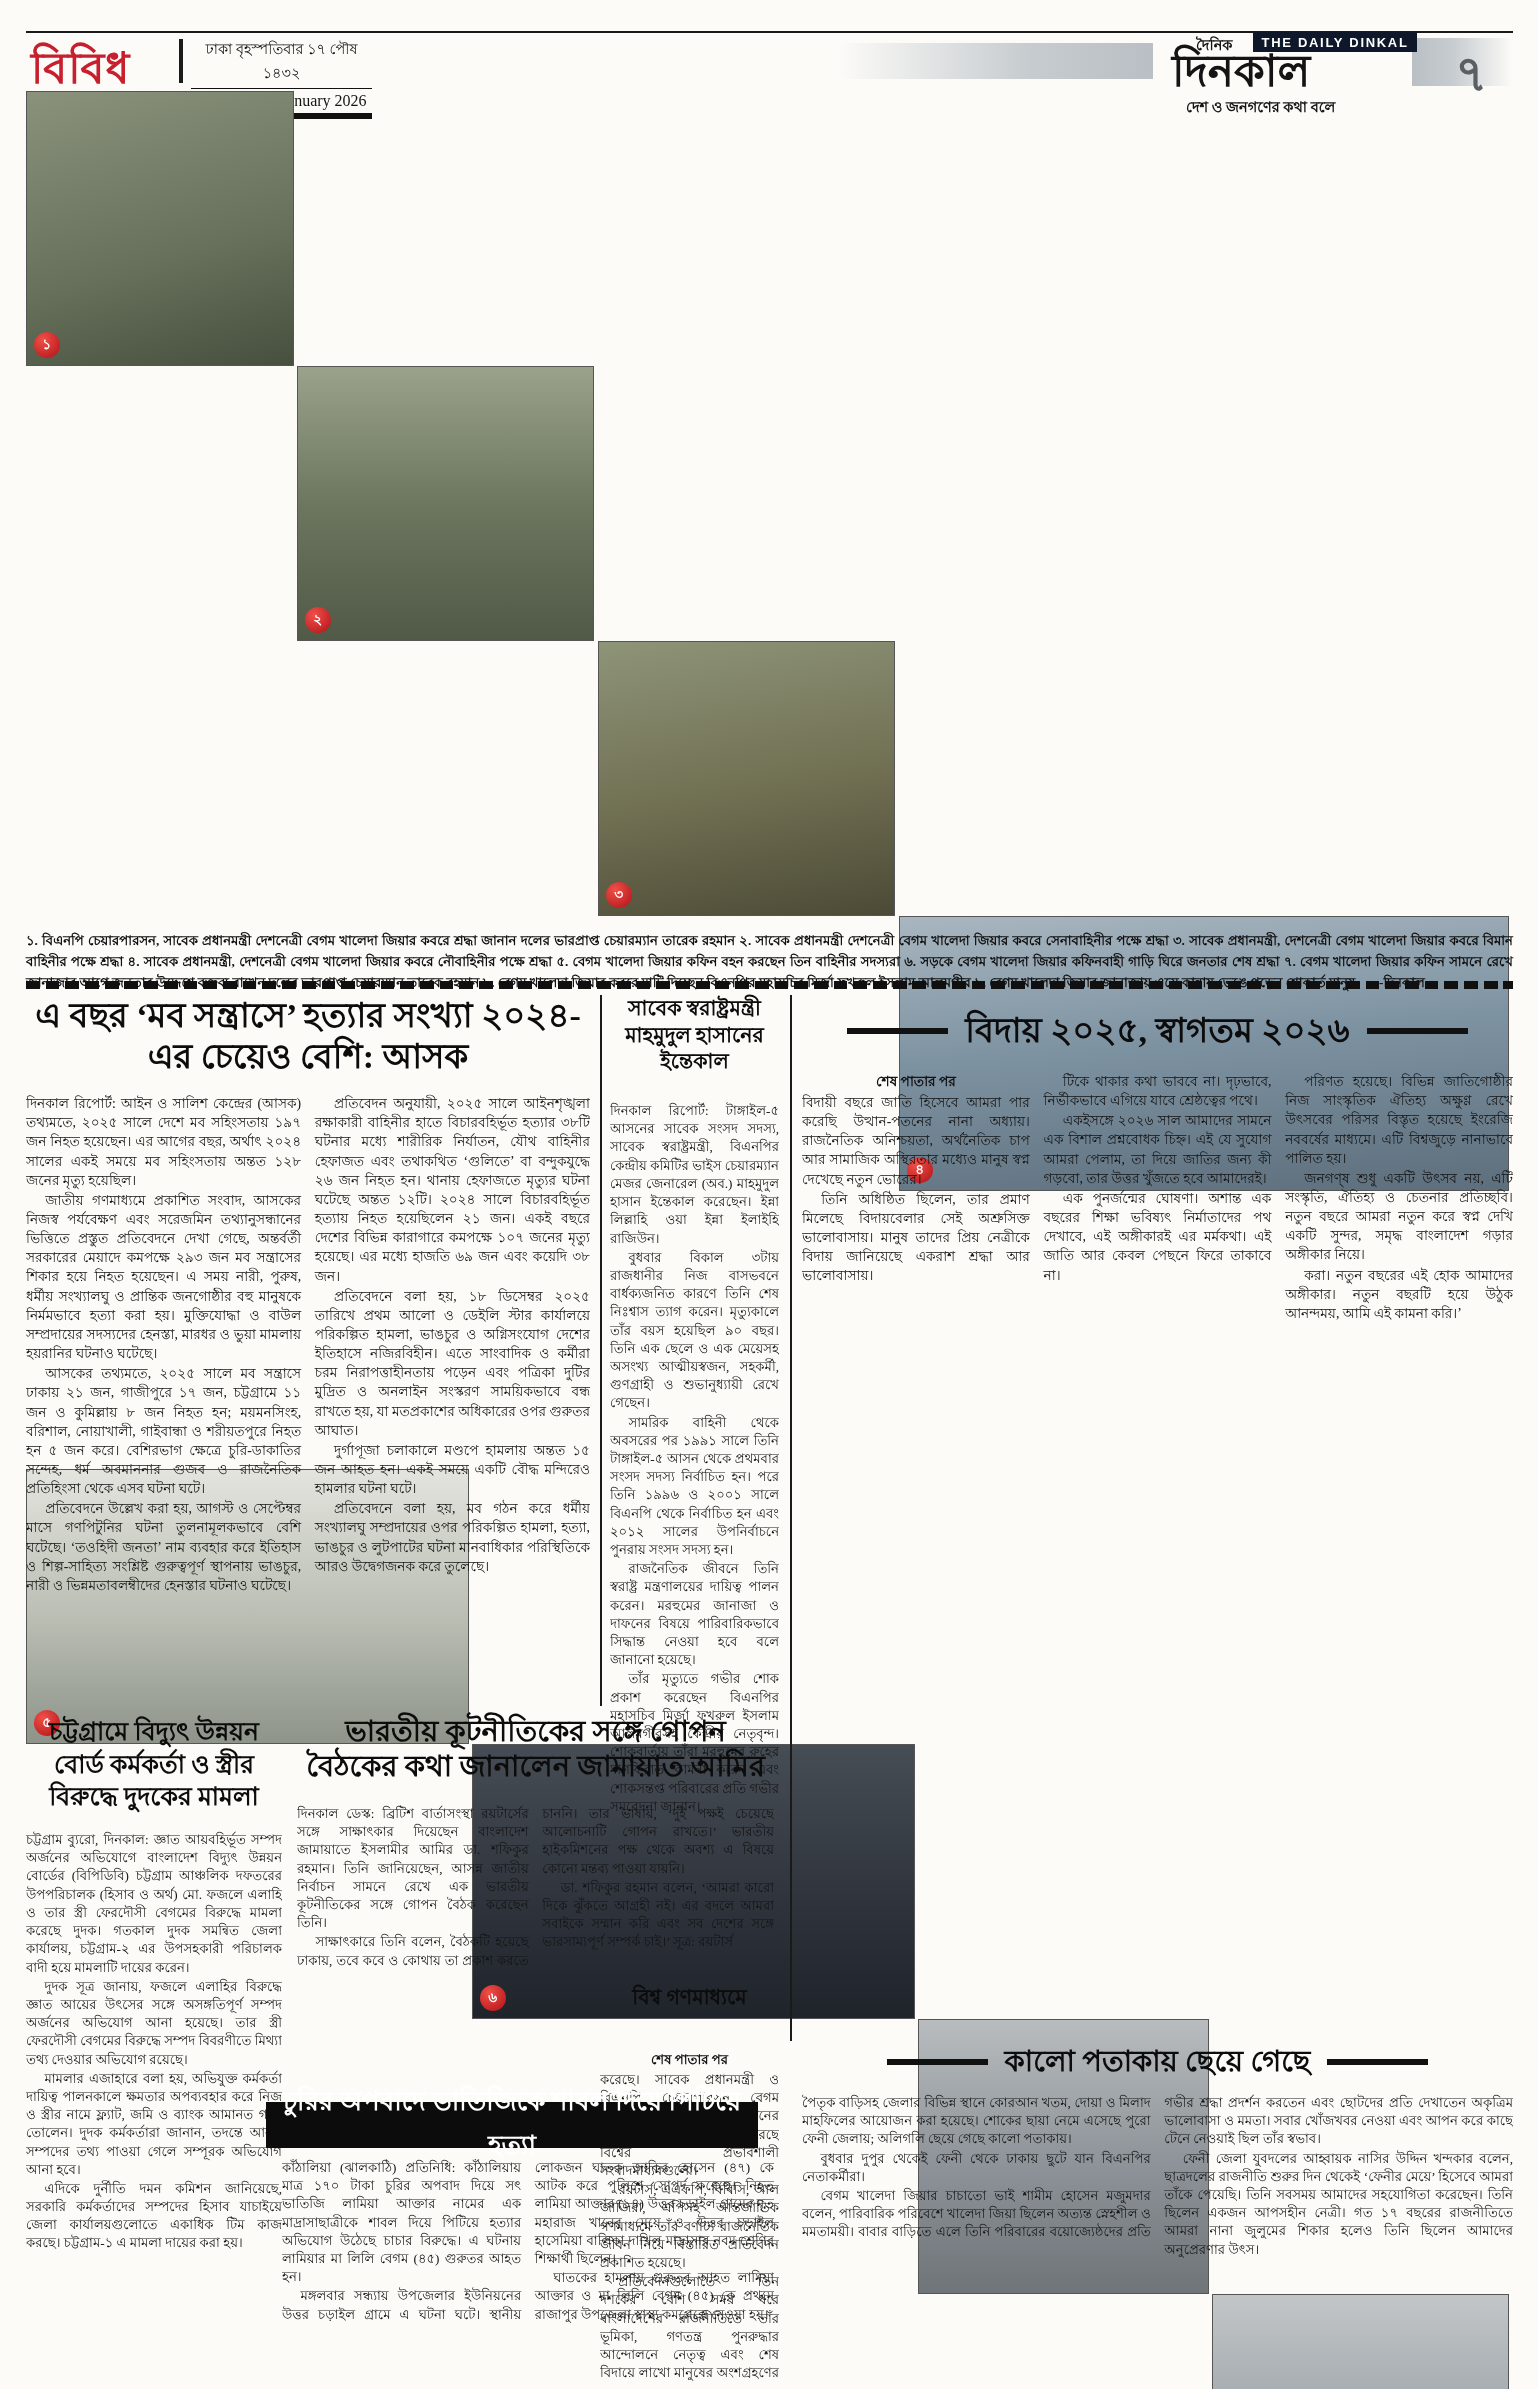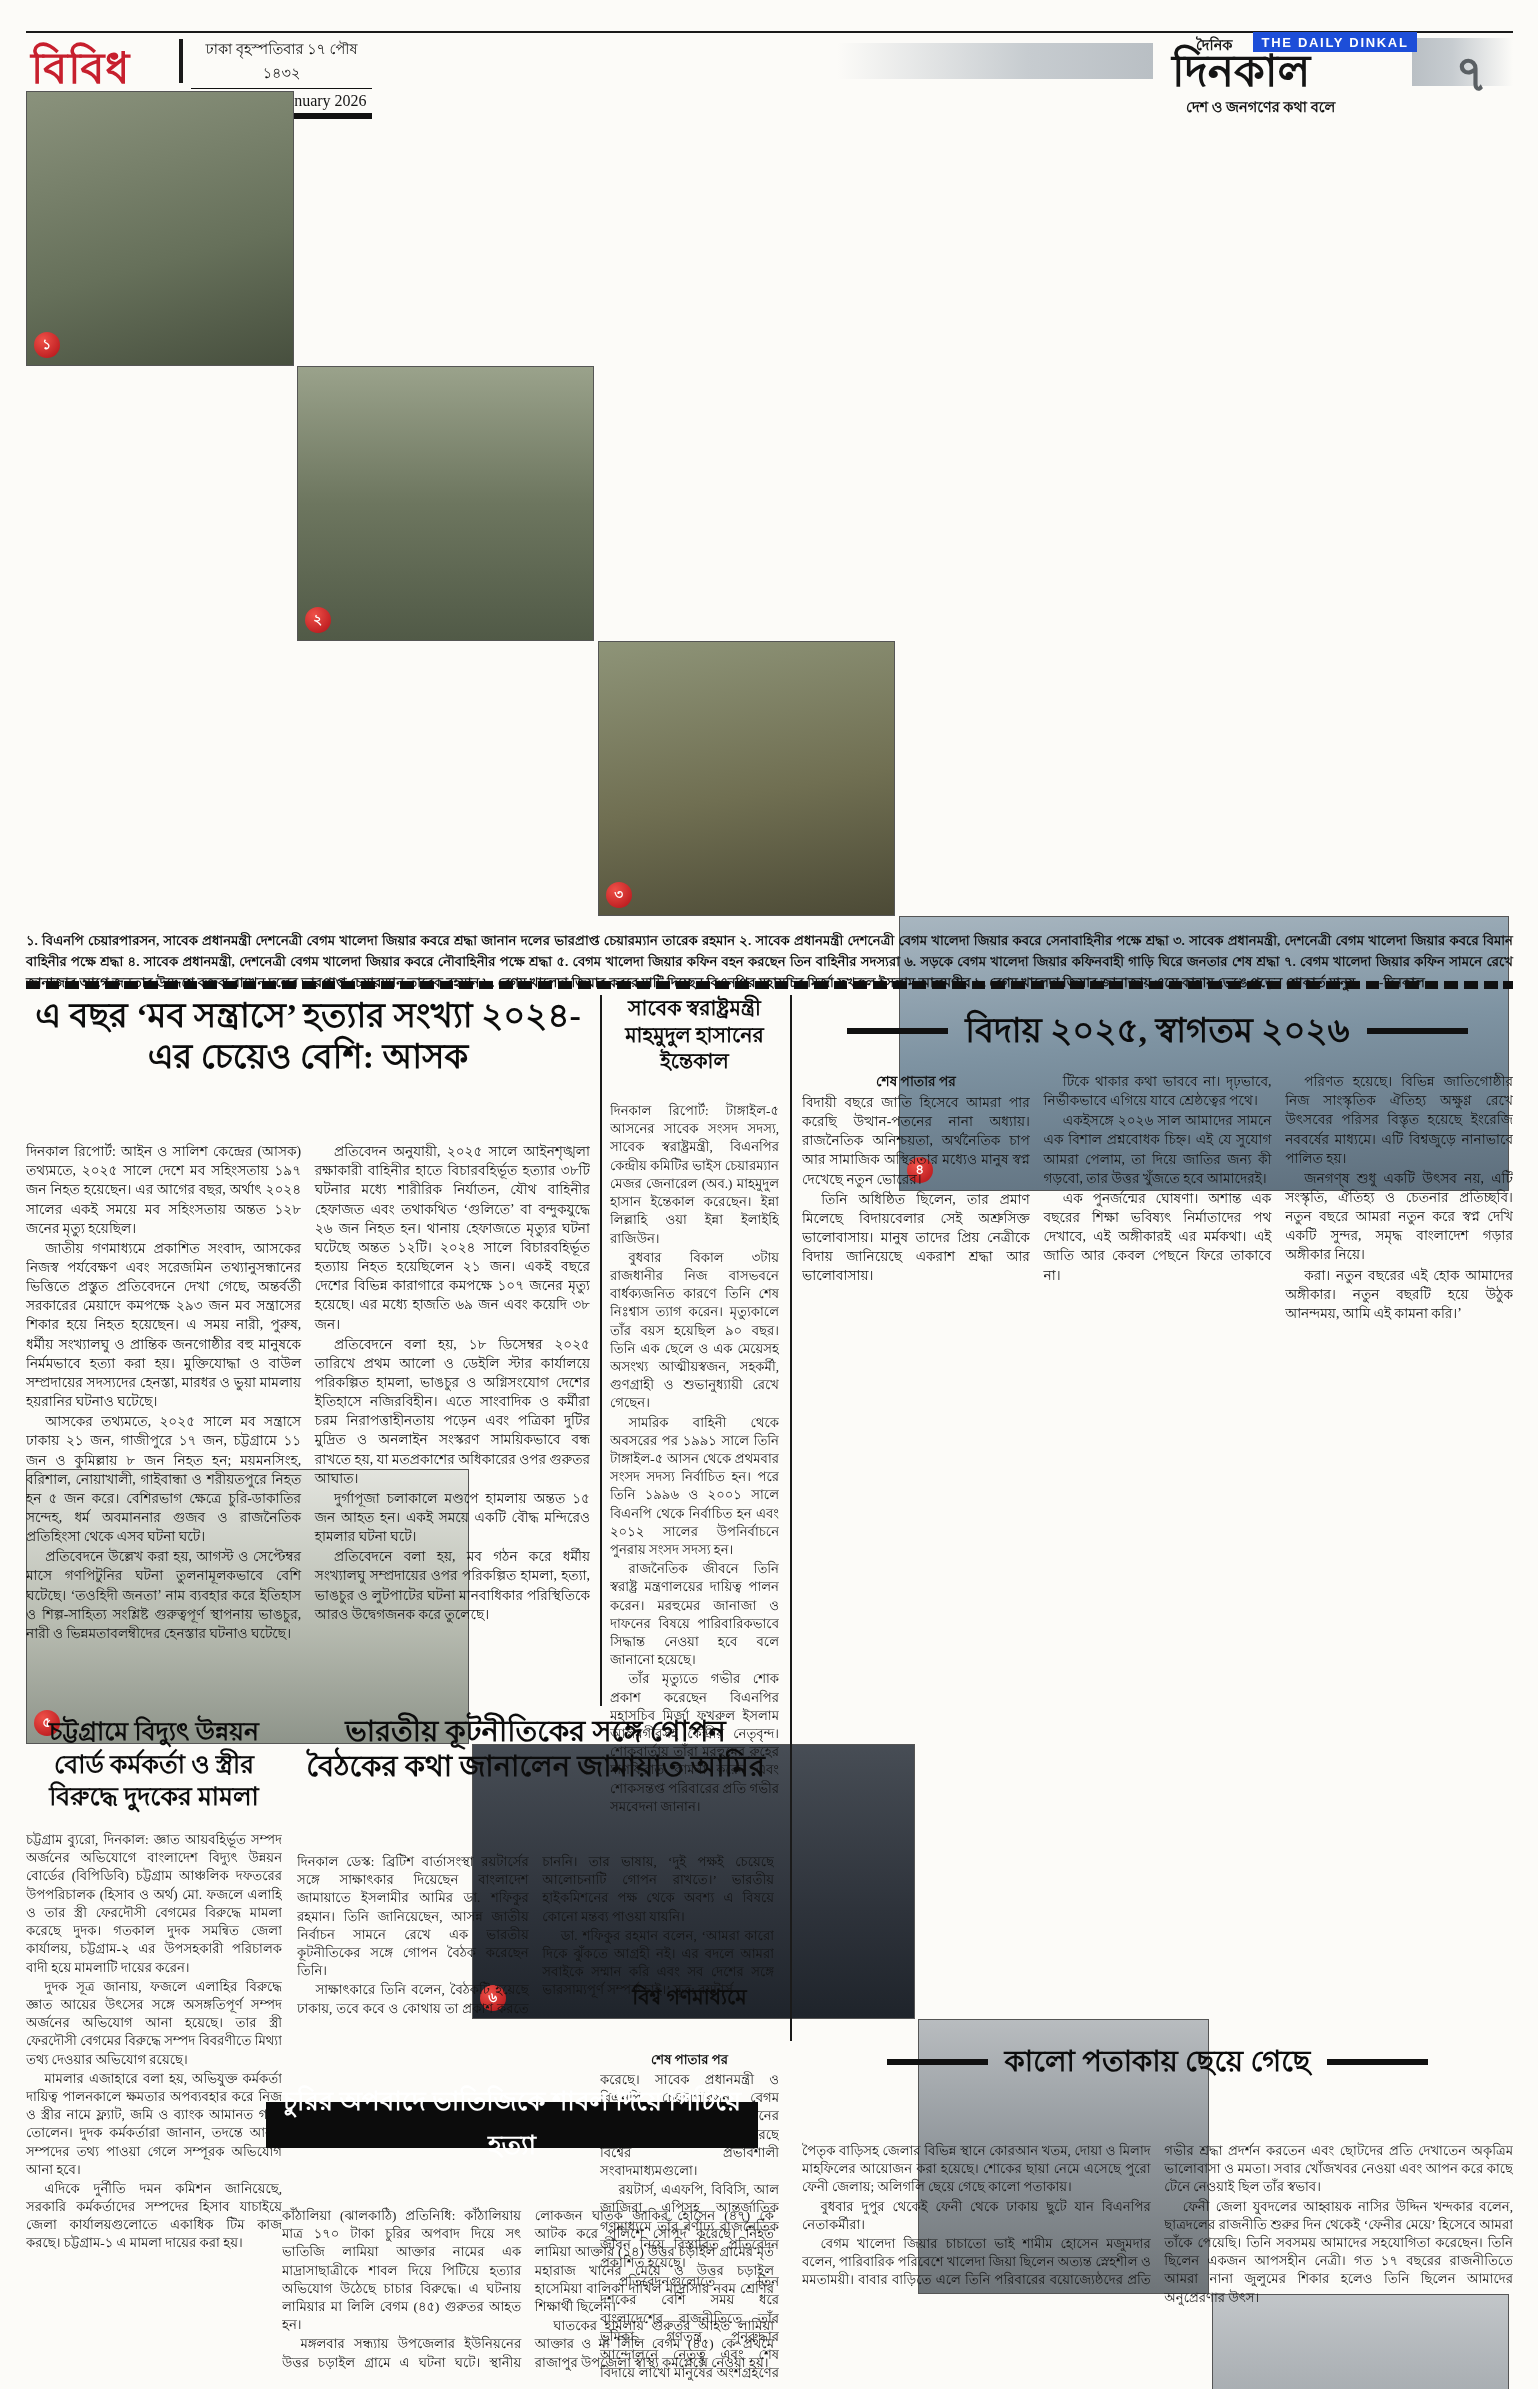--- a/index.html
+++ b/index.html
@@ -7,21 +7,21 @@
         font-family:"Liberation Serif","DejaVu Serif",serif;color:#141414;overflow:hidden;}
   .abs{position:absolute;}
   .rule{background:#1a1a1a;}
   
   .section-logo{font-size:43px;font-weight:800;color:#c71f2d;letter-spacing:0.9px;}
   .datebox{width:181px;text-align:center;}
   .datebox .bn{font-size:14.5px;font-weight:400;padding:1.7px 0 2.6px;}
   .datebox .en{font-size:16px;padding:2.6px 0 3.4px;border-top:1.7px solid #111;}
   .datebox .bar{height:6px;background:#111;}
   .mast-pre{font-size:14.5px;font-weight:700;}
-  .mast-en{background:#1d4ed8;color:#fff;font-family:"Liberation Sans",sans-serif;
+  .mast-en{background:#0f172a;color:#fff;font-family:"Liberation Sans",sans-serif;
            font-size:13px;font-weight:700;letter-spacing:1.7px;padding:2.6px 8.5px;}
   .mast-title{font-size:44px;font-weight:900;line-height:1;}
   .mast-tag{font-size:14.5px;font-weight:700;}
   .pageno{font-size:50px;font-weight:700;color:#5a5f63;}
   .greybar{background:linear-gradient(90deg,rgba(255,255,255,0),#c7ccd0 60%,#b9bfc4);}
   
   .photo{position:relative;border:0.9px solid #555;box-sizing:border-box;}
   .badge{position:absolute;left:6.8px;bottom:6.8px;width:26px;height:26px;border-radius:50%;
          background:radial-gradient(circle at 35% 30%,#ef5048,#b01016);color:#fff;
          font-size:13.7px;font-weight:700;display:flex;align-items:center;justify-content:center;
@@ -36,21 +36,21 @@
   .hl-lg{font-size:29px;}
   .hl-md{font-size:25px;line-height:1.3;}
   .hl-sm{font-size:20.5px;line-height:1.3;}
   .hl-flex{display:flex;align-items:center;justify-content:center;gap:17px;}
   .hl-bar{height:6px;background:#111;flex:0 0 101px;}
   .banner{background:#0c0c0c;color:#fff;font-weight:800;font-size:26px;text-align:center;
           display:flex;align-items:center;justify-content:center;}
   .body-text{font-size:13.7px;line-height:1.4;text-align:justify;overflow:hidden;}
   .body-text p{margin:0 0 0.9px 0;text-indent:1.4em;}
   .body-text p:first-child{text-indent:0;}
-  .cols-2{column-count:2;column-gap:13.7px;margin-top:48px;}
+  .cols-2{column-count:2;column-gap:13.7px;}
   .cols-3{column-count:3;column-gap:13.7px;}
   .sm{font-size:13.2px;line-height:1.38;}
   .cont-label{text-align:center;font-weight:700;text-indent:0;margin-bottom:1.7px;}
   .vrule{width:1.7px;background:#1a1a1a;}
 </style>
 </head>
 <body>
 
 <div id="page">
 

